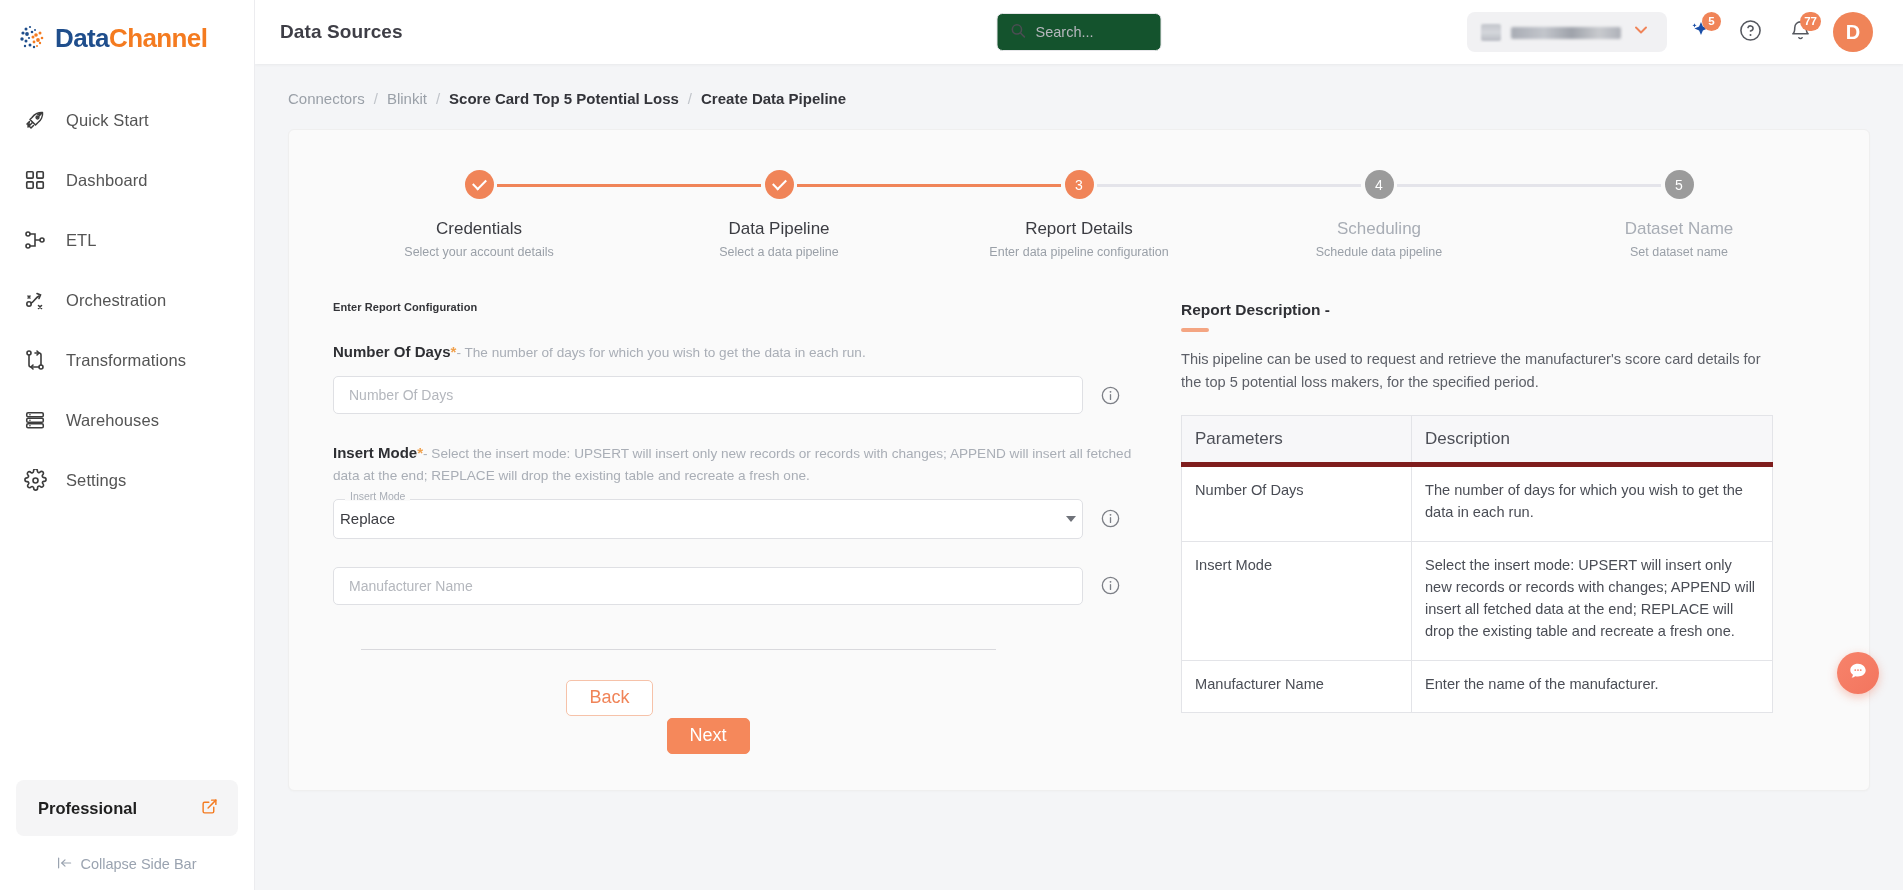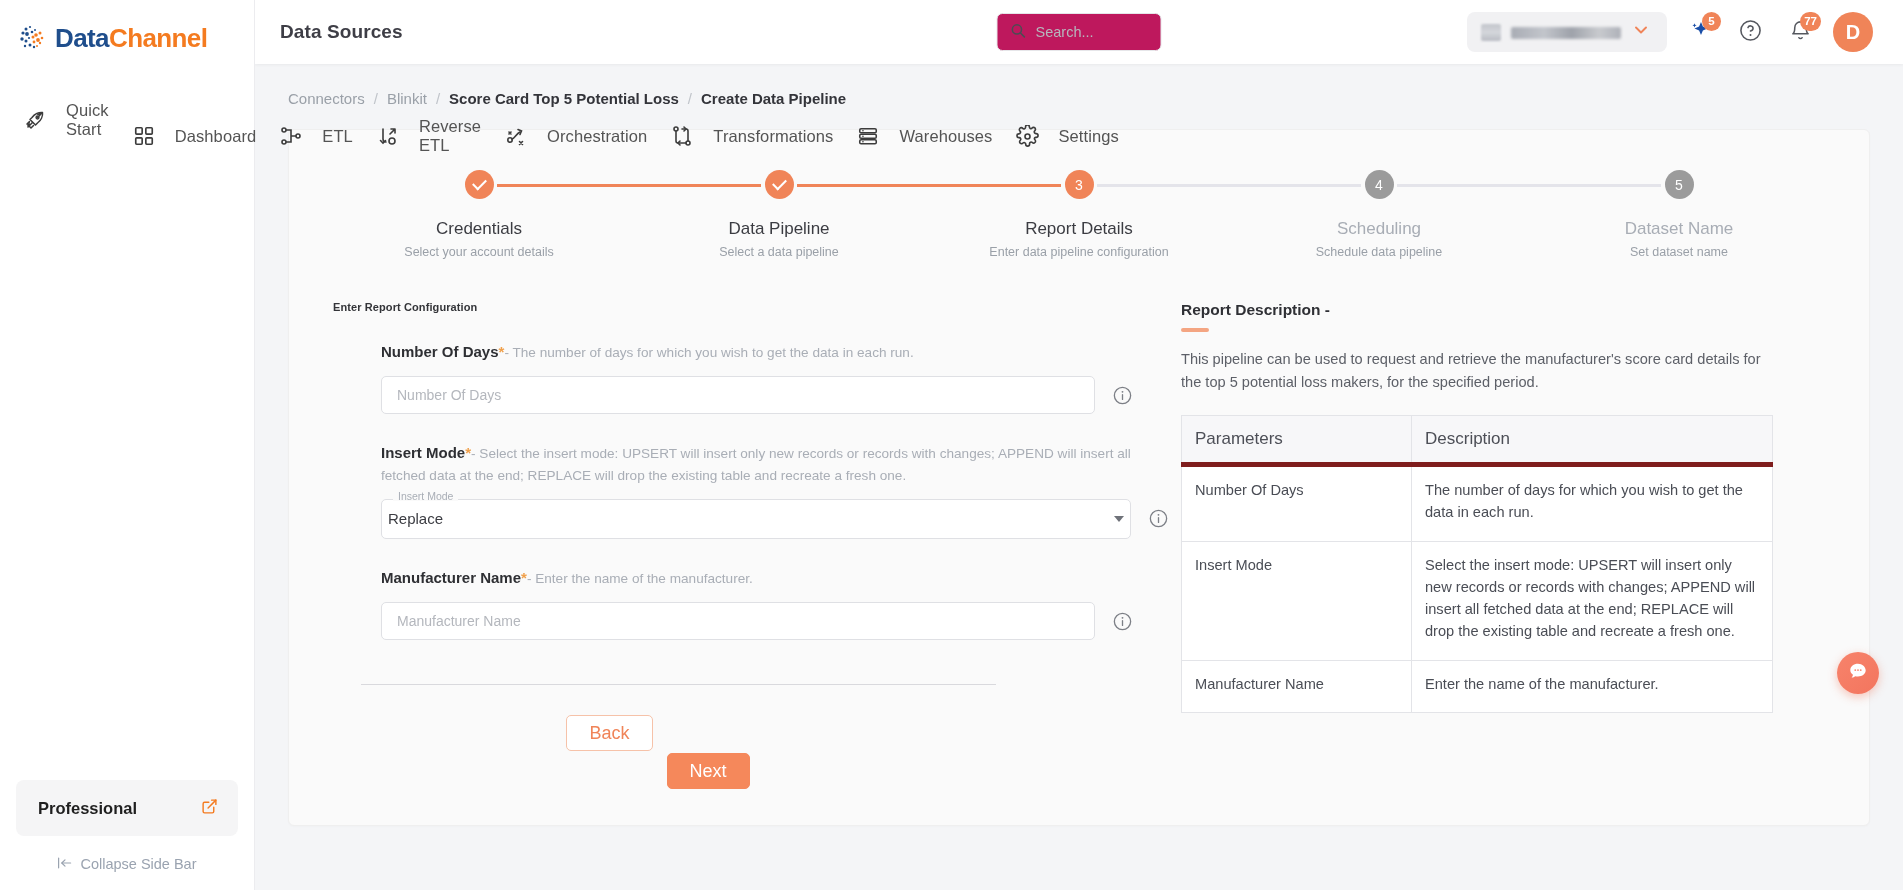--- a/index.html
+++ b/index.html
@@ -17,21 +17,21 @@
     display: flex; flex-direction: column;
     flex: 0 0 255px; position: relative; z-index: 5;
     border-right: 1px solid #ececef;
   }
   .logo-wrap { height: 76px; display:flex; align-items:center; padding-left: 16px; }
   .logo-mark { width: 34px; height: 34px; position: relative; flex: 0 0 34px; margin-right: 5px; }
   .logo-text { font-size: 26px; font-weight: 700; letter-spacing: -0.6px; line-height: 1; }
   .logo-text .t-data { color: #1f4e8c; }
   .logo-text .t-channel { color: #f47b20; }
 
-  .nav { margin-top: 22px; display: flex; }
+  .nav { margin-top: 22px; display: flex; flex-direction: column; }
   .nav-item {
     display: flex; align-items: center; gap: 18px;
     height: 44px; padding-left: 22px; cursor: pointer;
     color: #4a4a4a;
   }
   .nav-item .nav-ico { width: 26px; height: 26px; flex:0 0 26px; display:flex; align-items:center; justify-content:center; color:#3c3c3c; }
   .nav-item .nav-label { font-size: 16.5px; color: #545454; letter-spacing: 0.1px; }
   .nav-spacer { margin-top: 16px; }
 
   .sb-bottom { margin-top: auto; padding: 0 16px 14px 16px; }
@@ -52,21 +52,21 @@
   .topbar {
     height: 64px; background: #ffffff; display:flex; align-items:center;
     padding: 0 30px 0 25px; box-shadow: 0 1px 3px rgba(0,0,0,.05);
     position: relative;
   }
   .page-title { font-size: 19px; font-weight: 700; color: #3e3e46; letter-spacing: .1px; }
 
   .search-box {
     position: absolute; left: 50%; transform: translateX(-50%);
     width: 165px; height: 38px; border: 1px solid #e6e6e9; border-radius: 6px;
-    background: #be185d; display: flex; align-items: center; gap: 9px; padding: 0 12px;
+    background: #14532d; display: flex; align-items: center; gap: 9px; padding: 0 12px;
     cursor: text;
   }
   .search-box .ph { color: #b6b7bd; font-size: 14.5px; }
 
   .top-right { margin-left: auto; display:flex; align-items:center; gap: 16px; }
   .acct-select {
     width: 200px; height: 40px; border-radius: 8px; background: #f1f1f3;
     display:flex; align-items:center; padding: 0 10px 0 14px; gap: 10px; cursor: pointer;
   }
   .acct-thumb { width: 20px; height: 17px; border-radius: 2px;
@@ -121,21 +121,21 @@
   .step .check { width: 13px; height: 8px; border-left: 2.4px solid #fff; border-bottom: 2.4px solid #fff;
                  transform: rotate(-45deg); margin-top: -3px; }
 
   
   .cols { display: flex; padding: 42px 44px 0 44px; gap: 40px; }
   .col-left { width: 800px; flex: 0 0 800px; }
   .col-right { flex: 1 1 auto; padding-left: 8px; }
 
   .sec-title { font-size: 11px; font-weight: 700; color: #333438; letter-spacing: .1px; }
 
-  .field { margin-top: 28px; margin-left: 48px; }
+  .field { margin-top: 28px; }
   .field-label { font-size: 15px; color: #2e2f33; font-weight: 700; line-height: 1.42; }
   .field-label .req { color: #f0a04b; font-weight: 700; }
   .field-label .hint { color: #a9aeb6; font-weight: 400; font-size: 13.6px; }
 
   .input-row { display: flex; align-items: center; gap: 17px; margin-top: 14px; }
   .txt-input {
     width: 750px; height: 38px; border: 1px solid #dfe0e4; border-radius: 5px; background:#fff;
     display:flex; align-items:center; padding: 0 15px; font-size: 14px; color:#b4b7bd; cursor:text;
   }
   .sel-wrap { position: relative; width: 750px; }
@@ -260,31 +260,20 @@
           <svg width="24" height="24" viewBox="0 0 24 24" fill="none" stroke="#3c3c3c" stroke-width="1.6">
             <circle cx="5" cy="6" r="2"></circle>
               <circle cx="5" cy="18" r="2"></circle>
               <circle cx="19" cy="12" r="2"></circle>
             <path d="M7 6h5v6h5M7 18h5v-6"></path>
           </svg>
         </span>
         <span class="nav-label">ETL</span>
       </div>
 
-      <div class="nav-item nav-spacer">
-        <span class="nav-ico">
-          <svg width="24" height="24" viewBox="0 0 24 24" fill="none" stroke="#3c3c3c" stroke-width="1.6" stroke-linecap="round">
-            <path d="M7 5v10a3 3 0 0 0 3 3"></path>
-              <path d="M4.5 16.5 7 19l2.5-2.5"></path>
-            <path d="M14 10 19 5m0 0h-4m4 0v4"></path>
-            <circle cx="16" cy="17" r="3"></circle>
-          </svg>
-        </span>
-        <span class="nav-label">Reverse ETL</span>
-      </div>
 
       <div class="nav-item nav-spacer">
         <span class="nav-ico">
           <svg width="24" height="24" viewBox="0 0 24 24" fill="none" stroke="#3c3c3c" stroke-width="1.6" stroke-linecap="round">
             <circle cx="6" cy="16" r="2.2"></circle>
             <path d="M8 15C11 14 12 10 16 8"></path>
             <path d="M14 5.5 17.5 7 16 10.5"></path>
             <path d="M5 8l2 2M7 8l-2 2"></path>
             <path d="M15.5 17.5l3 3M18.5 17.5l-3 3"></path>
           </svg>
@@ -512,23 +501,20 @@
                   <svg width="21" height="21" viewBox="0 0 24 24" fill="none" stroke="#7c7f86" stroke-width="1.5">
                     <circle cx="12" cy="12" r="9.3"></circle>
                       <path d="M12 11v5.5" stroke-linecap="round"></path>
                     <circle cx="12" cy="7.8" r="1.05" fill="#7c7f86" stroke="none"></circle>
                   </svg>
                 </span>
               </div>
             </div>
 
             <div class="field">
-              <div class="field-label">
-                <span>Manufacturer Name</span><span class="req">*</span><span class="hint">- Enter the name of the manufacturer.</span>
-              </div>
               <div class="input-row">
                 <div class="txt-input">Manufacturer Name</div>
                 <span class="info-ico">
                   <svg width="21" height="21" viewBox="0 0 24 24" fill="none" stroke="#7c7f86" stroke-width="1.5">
                     <circle cx="12" cy="12" r="9.3"></circle>
                       <path d="M12 11v5.5" stroke-linecap="round"></path>
                     <circle cx="12" cy="7.8" r="1.05" fill="#7c7f86" stroke="none"></circle>
                   </svg>
                 </span>
               </div>

